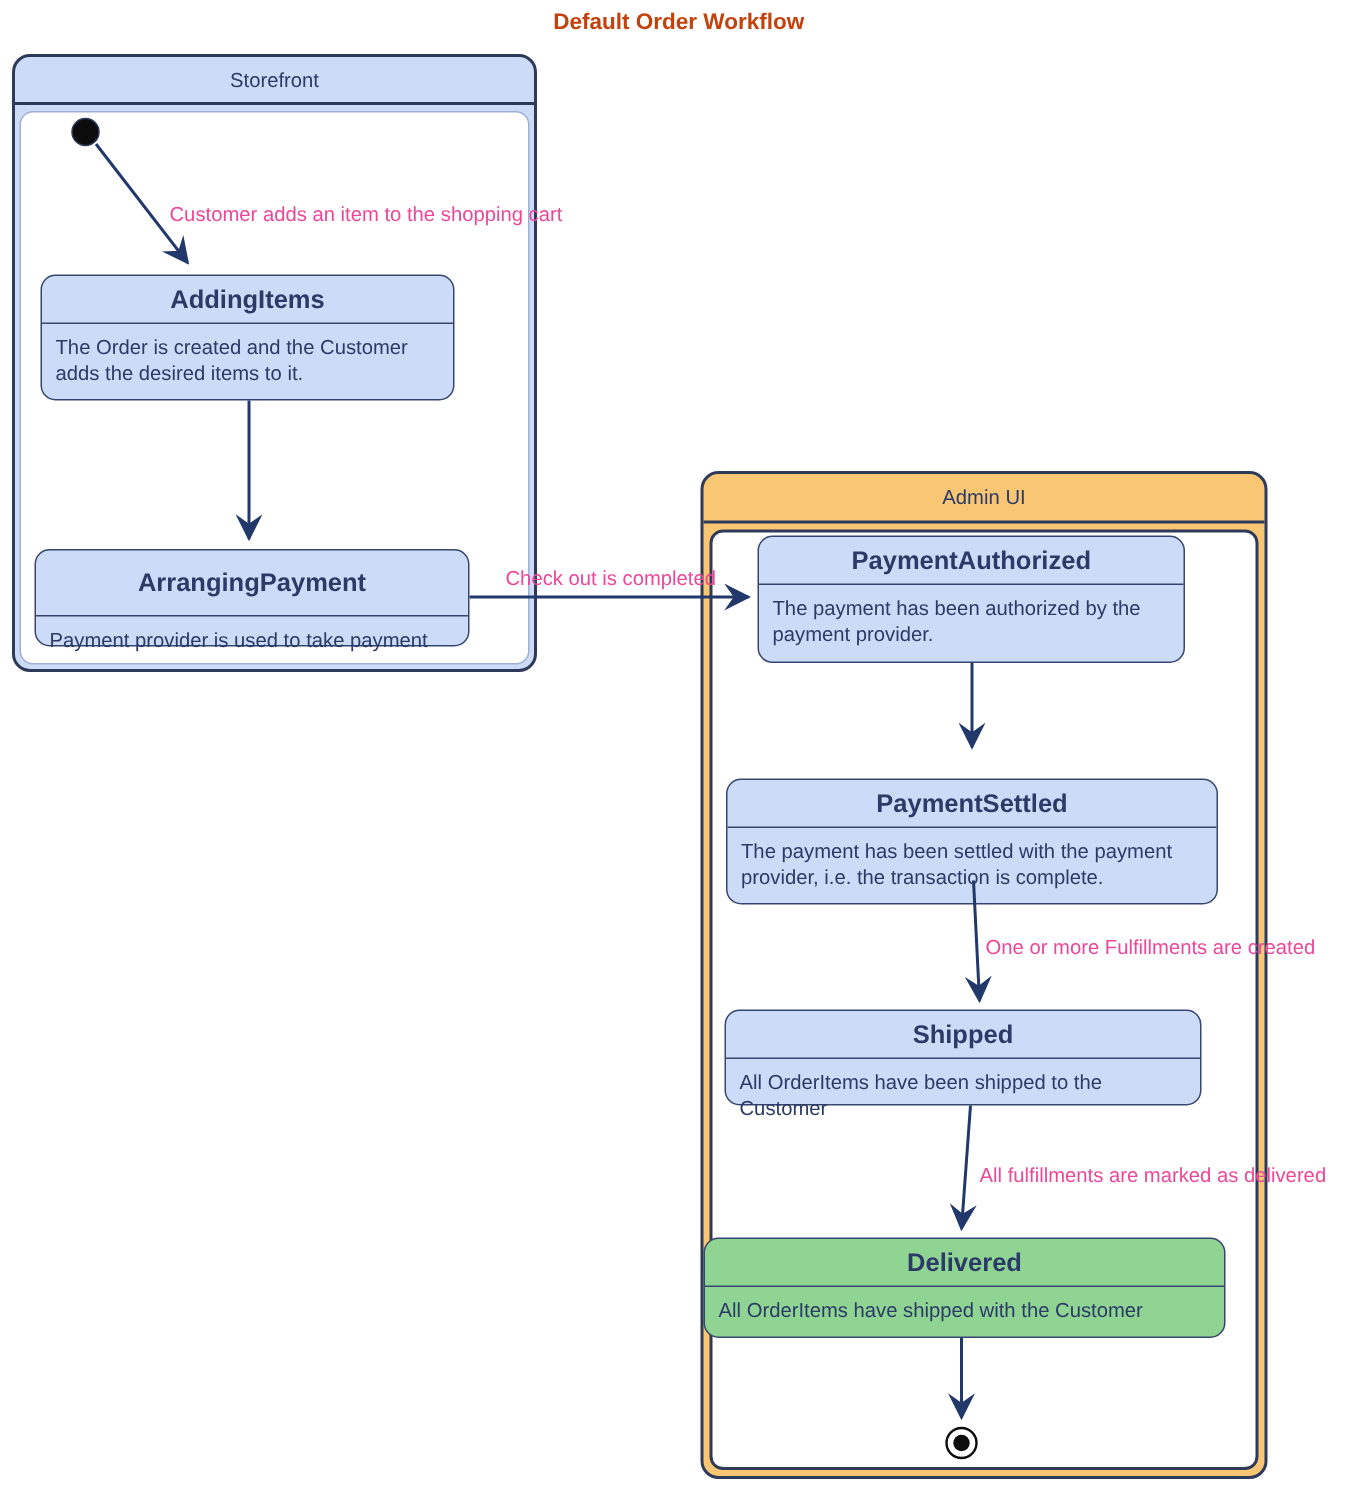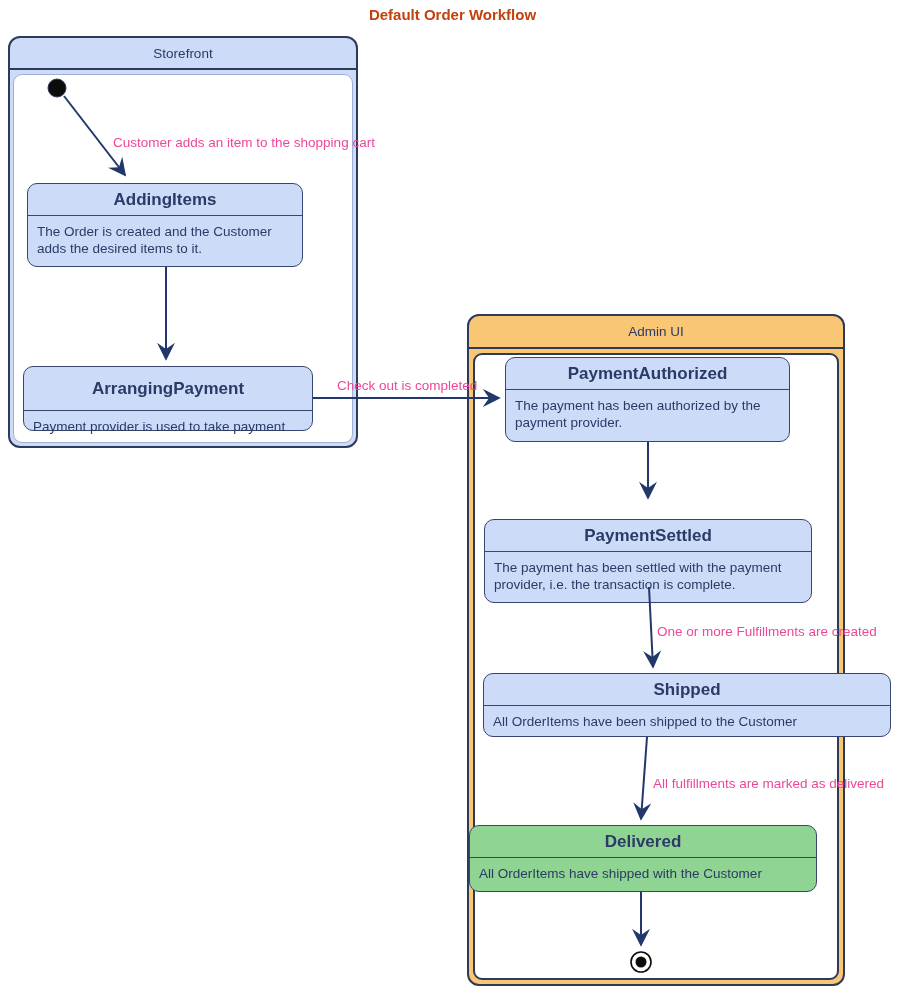--- a/index.html
+++ b/index.html
@@ -42,21 +42,21 @@
   }
   .state-body { padding:7px 9px 6px 9px; font-size:13.5px; line-height:17px; }
   .state.green { background:#8fd492; }
 
   #adding-items       { left:17px; top:145px; width:276px; height:84px; }
   #arranging-payment  { left:13px; top:328px; width:290px; height:65px; }
   #arranging-payment .state-title { height:44px; }
 
   #payment-authorized { left:36px; top:41px;  width:285px; height:85px; }
   #payment-settled    { left:15px; top:187px; width:328px; height:84px;margin-top:16px; }
-  #shipped            { left:14px; top:357px; width:408px; height:64px; }
+  #shipped            { left:14px; top:357px; width:318px; height:64px; }
   #delivered          { left:0; top:509px; width:348px; height:67px; }
 
   
   .edge-label {
     position:absolute; font-size:13.5px; color:#ec4899; white-space:nowrap;
   }
   #lbl-add       { left:113px; top:135px; }
   #lbl-checkout  { left:337px; top:378px; }
   #lbl-fulfill   { left:657px; top:624px; }
   #lbl-delivered { left:653px; top:776px; }

